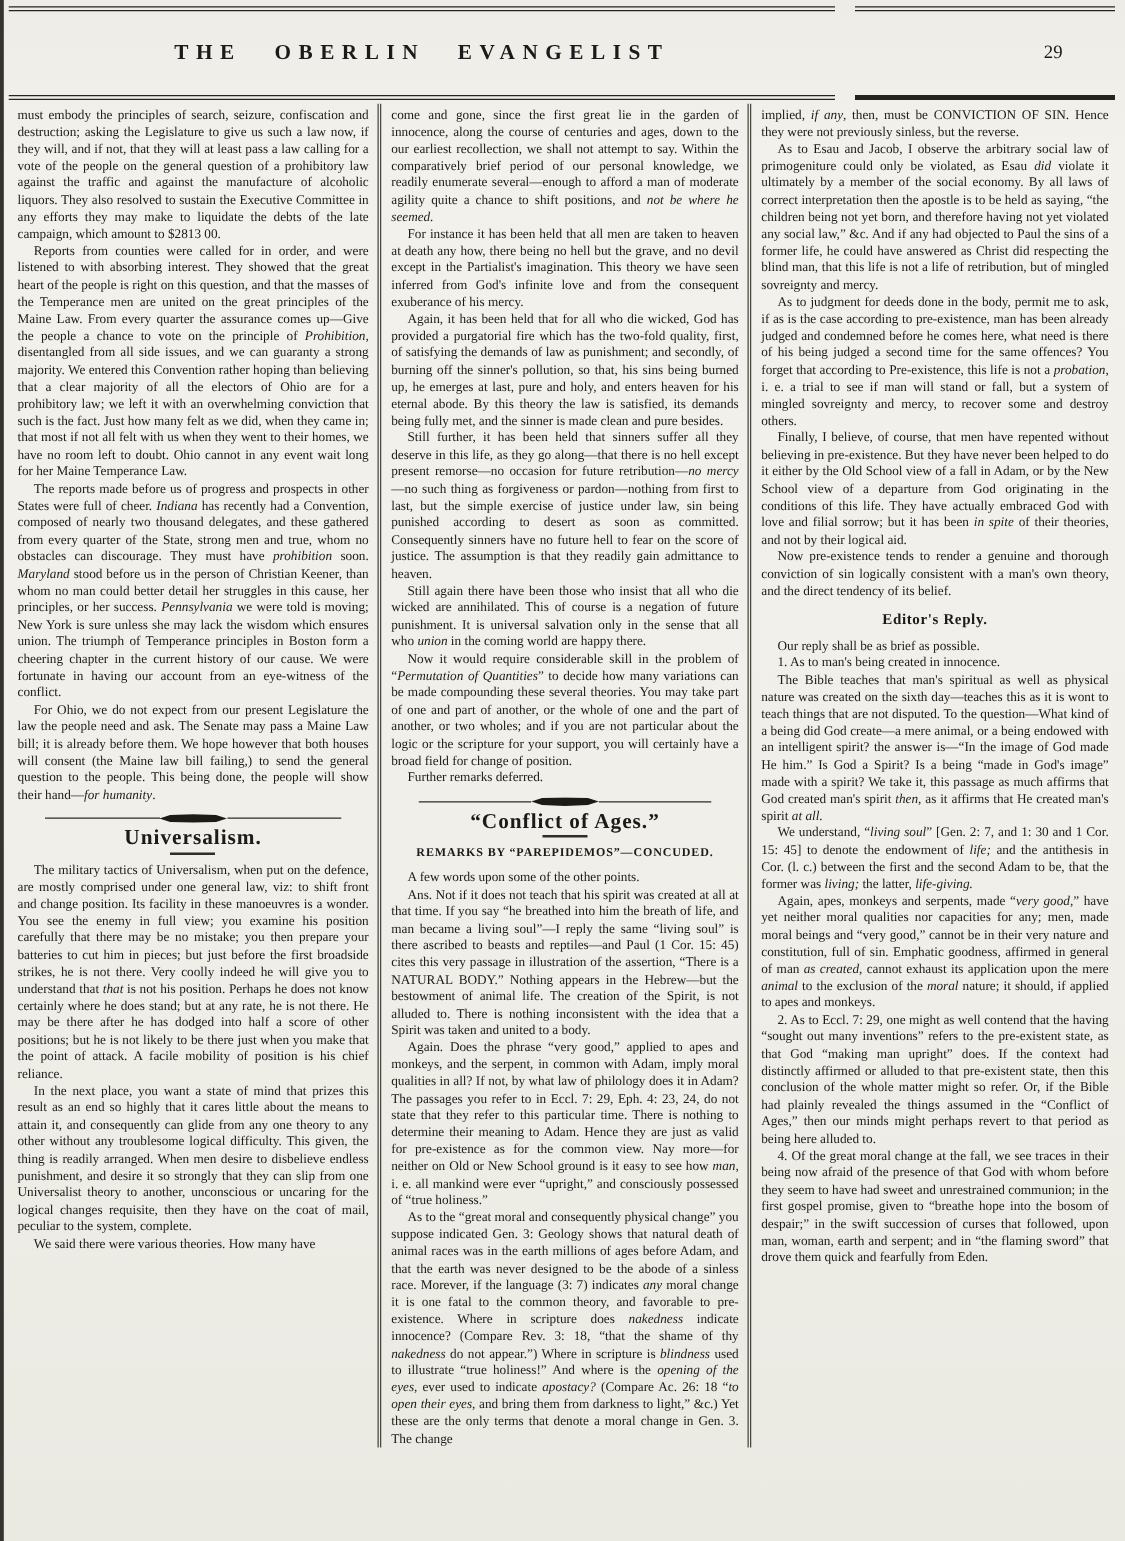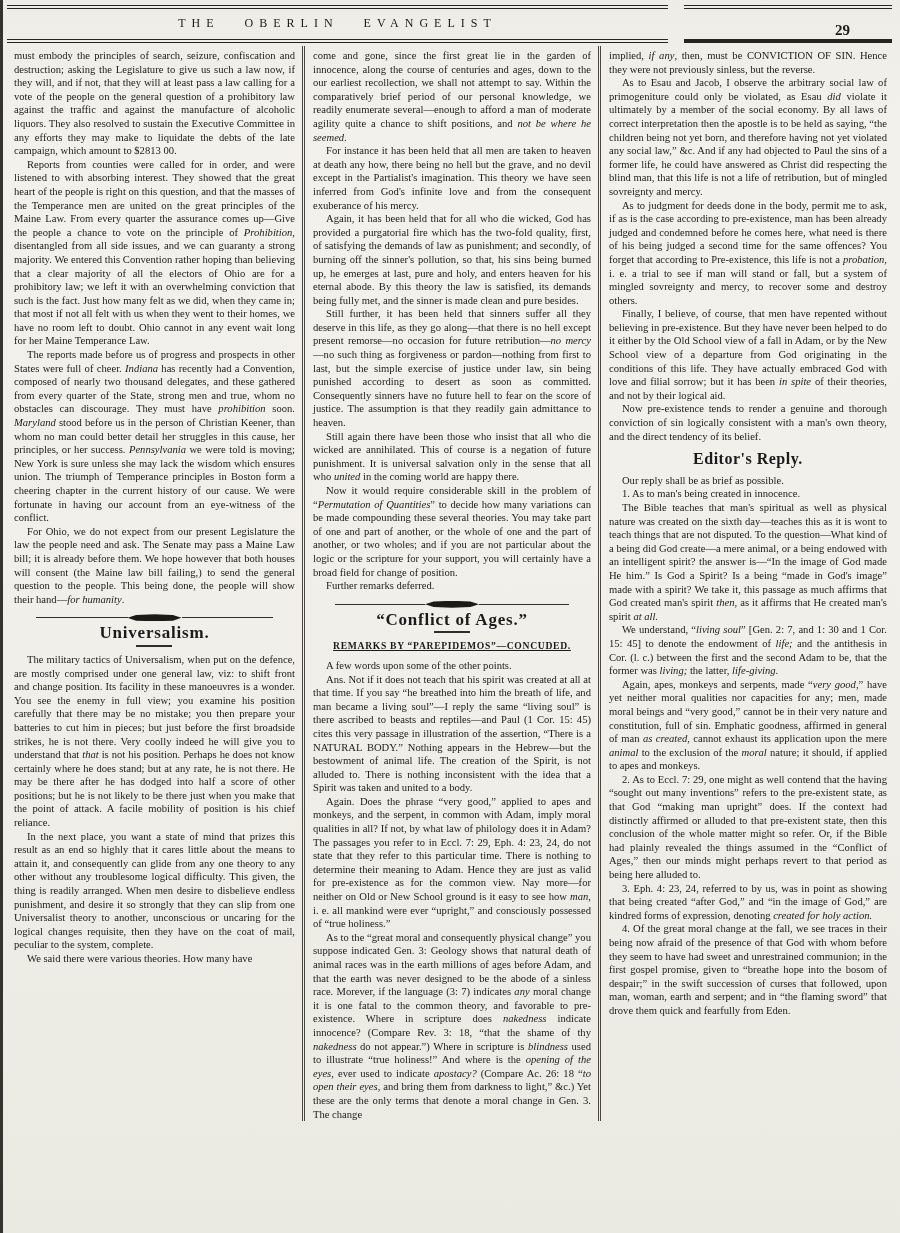--- a/index.html
+++ b/index.html
@@ -17,35 +17,35 @@
   
   .masthead{display:flex;align-items:stretch;margin:5px 8px 3px 4px;gap:16px;}
   .mast-left{
     flex:1;
     border-top:4px double #262420;
     border-bottom:4px double #262420;
     display:flex;align-items:center;justify-content:center;
     padding:7px 0 8px;
   }
   .mast-title{
-    margin:0;
-    font-size:12px;font-weight:normal;
+    margin:16px;
+    font-size:17px;font-weight:bold;
     letter-spacing:6px;word-spacing:16px;
     white-space:nowrap;
   }
   .mast-right{
     width:208px;
     border-top:4px double #262420;
     border-bottom:4px solid #262420;
-    display:flex;align-items:flex-end;justify-content:flex-end;
+    display:flex;align-items:center;justify-content:flex-end;
     padding-right:42px;box-sizing:border-box;
-    font-weight:bold;font-size:15px;
+    font-weight:normal;font-size:15px;
   }
   
-  .main{display:flex;margin:1px 6px 0 3px;}
+  .main{display:flex;margin:1px 6px 0 3px;justify-content:space-between;}
   .col{
     width:33.333%;box-sizing:border-box;
     padding:3px 7px 0 8px;
     text-align:justify;
     font-size:10.6px;line-height:13.6px;
     hyphens:auto;
   }
   .col + .col{border-left:3px double #4a473f;}
   .para{margin:0;text-indent:13px;}
   .para.cont{text-indent:0;}
@@ -59,25 +59,24 @@
   }
   .section-title{
     margin:0;text-align:center;
     font-size:17px;font-weight:bold;letter-spacing:0.8px;
   }
   .subrule{width:36px;height:2px;background:#2f2d28;margin:5px auto 6px;}
   .subheading{
     text-align:center;font-weight:bold;
     font-size:9.6px;letter-spacing:0.7px;
     margin:1px 0 6px;
-    text-decoration:underline;
   }
   .reply-head{
     text-align:center;font-weight:bold;
-    font-size:16px;letter-spacing:0.5px;
+    font-size:12px;letter-spacing:0.5px;
     margin:9px 0 8px;
   }
   .signature{display:flex;justify-content:space-between;padding:0 58px 0 80px;}
   .sig-right{font-variant:small-caps;letter-spacing:0.6px;}
   i{font-style:italic;}
 </style>
 </head>
 <body>
 
 <div class="page">
@@ -107,21 +106,21 @@
         </div>
         <p class="para">The military tactics of Universalism, when put on the defence, are mostly comprised under one general law, viz: to shift front and change position. Its facility in these manoeuvres is a wonder. You see the enemy in full view; you examine his position carefully that there may be no mistake; you then prepare your batteries to cut him in pieces; but just before the first broadside strikes, he is not there. Very coolly indeed he will give you to understand that <i>that</i> is not his position. Perhaps he does not know certainly where he does stand; but at any rate, he is not there. He may be there after he has dodged into half a score of other positions; but he is not likely to be there just when you make that the point of attack. A facile mobility of position is his chief reliance.</p>
         <p class="para">In the next place, you want a state of mind that prizes this result as an end so highly that it cares little about the means to attain it, and consequently can glide from any one theory to any other without any troublesome logical difficulty. This given, the thing is readily arranged. When men desire to disbelieve endless punishment, and desire it so strongly that they can slip from one Universalist theory to another, unconscious or uncaring for the logical changes requisite, then they have on the coat of mail, peculiar to the system, complete.</p>
         <p class="para">We said there were various theories.  How many have</p>
       </section>
     <section class="col">
         <p class="para cont">come and gone, since the first great lie in the garden of innocence, along the course of centuries and ages, down to the our earliest recollection, we shall not attempt to say. Within the comparatively brief period of our personal knowledge, we readily enumerate several—enough to afford a man of moderate agility quite a chance to shift positions, and <i>not be where he seemed.</i></p>
         <p class="para">For instance it has been held that all men are taken to heaven at death any how, there being no hell but the grave, and no devil except in the Partialist's imagination. This theory we have seen inferred from God's infinite love and from the consequent exuberance of his mercy.</p>
         <p class="para">Again, it has been held that for all who die wicked, God has provided a purgatorial fire which has the two-fold quality, first, of satisfying the demands of law as punishment; and secondly, of burning off the sinner's pollution, so that, his sins being burned up, he emerges at last, pure and holy, and enters heaven for his eternal abode. By this theory the law is satisfied, its demands being fully met, and the sinner is made clean and pure besides.</p>
         <p class="para">Still further, it has been held that sinners suffer all they deserve in this life, as they go along—that there is no hell except present remorse—no occasion for future retribution—<i>no mercy</i>—no such thing as forgiveness or pardon—nothing from first to last, but the simple exercise of justice under law, sin being punished according to desert as soon as committed. Consequently sinners have no future hell to fear on the score of justice. The assumption is that they readily gain admittance to heaven.</p>
-        <p class="para">Still again there have been those who insist that all who die wicked are annihilated. This of course is a negation of future punishment. It is universal salvation only in the sense that all who <i>united</i> in the coming world are happy there.</p>
+        <p class="para">Still again there have been those who insist that all who die wicked are annihilated. This of course is a negation of future punishment. It is universal salvation only in the sense that all who <i>union</i> in the coming world are happy there.</p>
         <p class="para">Now it would require considerable skill in the problem of “<i>Permutation of Quantities</i>” to decide how many variations can be made compounding these several theories. You may take part of one and part of another, or the whole of one and the part of another, or two wholes; and if you are not particular about the logic or the scripture for your support, you will certainly have a broad field for change of position.</p>
         <p class="para">Further remarks deferred.</p>
         <div class="headwrap">
           <div class="ornament">
             <span class="orn-line"></span>
             <span class="orn-diamond"></span>
             <span class="orn-line"></span>
           </div>
           <h2 class="section-title">“Conflict of Ages.”</h2>
           <div class="subrule"></div>
@@ -138,17 +137,16 @@
         <p class="para">As to judgment for deeds done in the body, permit me to ask, if as is the case according to pre-existence, man has been already judged and condemned before he comes here, what need is there of his being judged a second time for the same offences? You forget that according to Pre-existence, this life is not a <i>probation</i>, i. e. a trial to see if man will stand or fall, but a system of mingled sovreignty and mercy, to recover some and destroy others.</p>
         <p class="para">Finally, I believe, of course, that men have repented without believing in pre-existence. But they have never been helped to do it either by the Old School view of a fall in Adam, or by the New School view of a departure from God originating in the conditions of this life. They have actually embraced God with love and filial sorrow; but it has been <i>in spite</i> of their theories, and not by their logical aid.</p>
         <p class="para">Now pre-existence tends to render a genuine and thorough conviction of sin logically consistent with a man's own theory, and the direct tendency of its belief.</p>
         <div class="reply-head">Editor's Reply.</div>
         <p class="para">Our reply shall be as brief as possible.</p>
         <p class="para">1. As to man's being created in innocence.</p>
         <p class="para">The Bible teaches that man's spiritual as well as physical nature was created on the sixth day—teaches this as it is wont to teach things that are not disputed. To the question—What kind of a being did God create—a mere animal, or a being endowed with an intelligent spirit? the answer is—“In the image of God made He him.” Is God a Spirit? Is a being “made in God's image” made with a spirit? We take it, this passage as much affirms that God created man's spirit <i>then</i>, as it affirms that He created man's spirit <i>at all.</i></p>
         <p class="para">We understand, “<i>living soul</i>” [Gen. 2: 7, and 1: 30 and 1 Cor. 15: 45] to denote the endowment of <i>life;</i> and the antithesis in Cor. (l. c.) between the first and the second Adam to be, that the former was <i>living;</i> the latter, <i>life-giving.</i></p>
         <p class="para">Again, apes, monkeys and serpents, made “<i>very good</i>,” have yet neither moral qualities nor capacities for any; men, made moral beings and “very good,” cannot be in their very nature and constitution, full of sin. Emphatic goodness, affirmed in general of man <i>as created</i>, cannot exhaust its application upon the mere <i>animal</i> to the exclusion of the <i>moral</i> nature; it should, if applied to apes and monkeys.</p>
         <p class="para">2. As to Eccl. 7: 29, one might as well contend that the having “sought out many inventions” refers to the pre-existent state, as that God “making man upright” does. If the context had distinctly affirmed or alluded to that pre-existent state, then this conclusion of the whole matter might so refer. Or, if the Bible had plainly revealed the things assumed in the “Conflict of Ages,” then our minds might perhaps revert to that period as being here alluded to.</p>
-        <p class="para">3. Eph. 4: 23, 24, referred to by us, was in point as showing that being created “after God,” and “in the image of God,” are kindred forms of expression, denoting <i>created for holy action.</i></p>
         <p class="para">4. Of the great moral change at the fall, we see traces in their being now afraid of the presence of that God with whom before they seem to have had sweet and unrestrained communion; in the first gospel promise, given to “breathe hope into the bosom of despair;” in the swift succession of curses that followed, upon man, woman, earth and serpent; and in “the flaming sword” that drove them quick and fearfully from Eden.</p>
       </section>
   </main>
 </div>
 
 </body></html>

